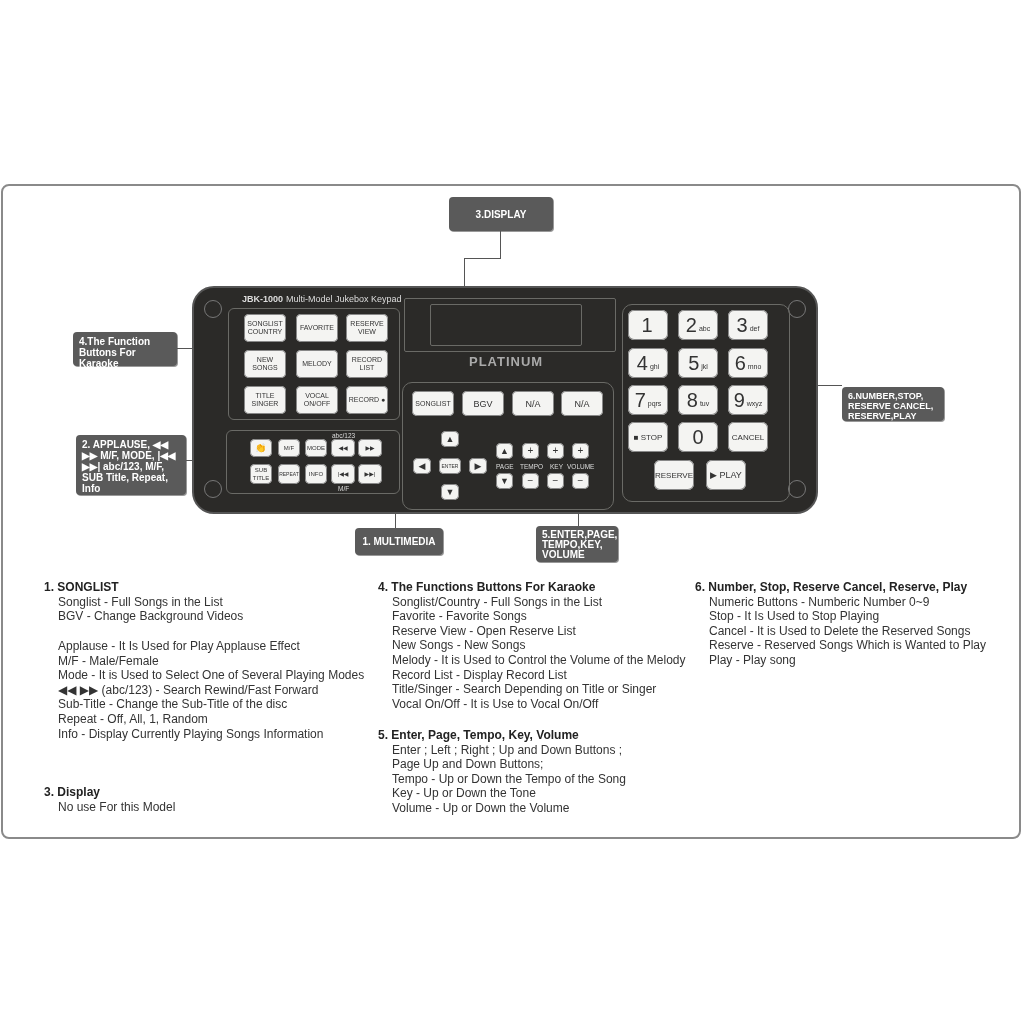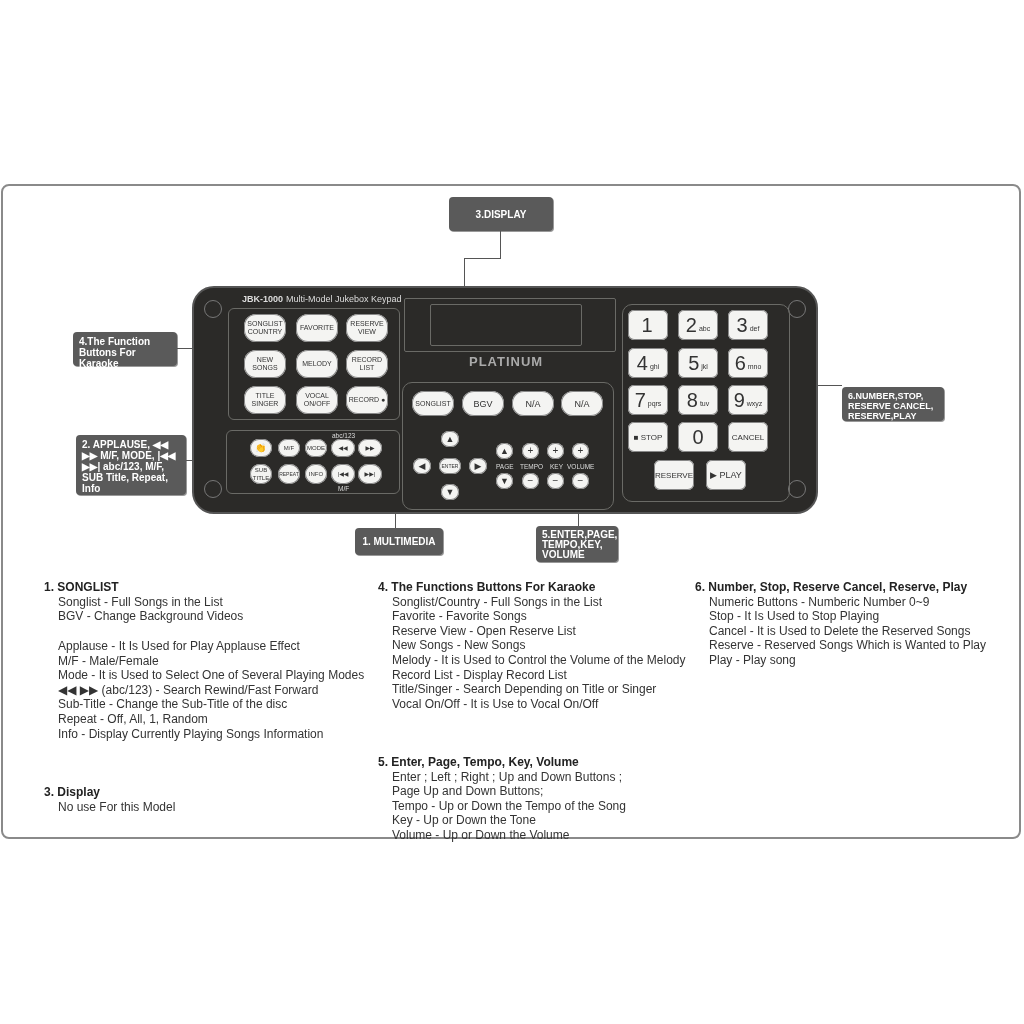--- a/index.html
+++ b/index.html
@@ -5,21 +5,21 @@
   html, body { margin:0; padding:0; }
   body { width:1024px; height:1024px; background:#ffffff; position:relative; overflow:hidden; font-family:"Liberation Sans", sans-serif; }
   .card { position:absolute; left:1px; top:184px; width:1020px; height:655px; border:2px solid #8a8a8a; border-radius:8px; background:#fff; box-sizing:border-box; }
   .callout { position:absolute; background:#5a5a5a; color:#fff; font-weight:bold; font-size:10px; line-height:11px; border-radius:4px; padding:4px 6px; box-sizing:border-box; box-shadow:1px 1px 0 #999; }
   .line { position:absolute; background:#555; }
   .device { position:absolute; left:192px; top:286px; width:626px; height:228px; background:#2b2a28; border-radius:22px; border:2px solid #555; box-sizing:border-box; }
   .screw { position:absolute; width:16px; height:16px; border:1px solid #777; border-radius:50%; }
   .device-title { position:absolute; left:48px; top:6px; color:#ddd; font-size:9px; }
   .device-title b { margin-right:3px; }
   .outline { position:absolute; border:1px solid #6a6a66; border-radius:6px; }
-  .btn { position:absolute; background:#f4f4f2; color:#333; border-radius:12px; font-size:7px; text-align:center; display:flex; align-items:center; justify-content:center; line-height:8px; box-shadow:0 0 0 1px #888 inset; }
+  .btn { position:absolute; background:#f4f4f2; color:#333; border-radius:5px; font-size:7px; text-align:center; display:flex; align-items:center; justify-content:center; line-height:8px; box-shadow:0 0 0 1px #888 inset; }
   .btn.small { font-size:6px; }
   .key { position:absolute; width:40px; height:30px; background:#f4f4f2; border-radius:6px; color:#333; display:flex; align-items:center; justify-content:center; box-shadow:0 0 0 1px #888 inset; }
   .key .n { font-size:20px; }
   .key .l { font-size:7px; margin-left:2px; margin-top:6px; }
   .lbl { position:absolute; color:#ddd; font-size:6.5px; }
   .brand { position:absolute; left:275px; top:66px; color:#aaa; font-size:13px; letter-spacing:1px; font-weight:bold; }
   .section { position:absolute; font-size:12px; line-height:14.6px; color:#333; }
   .section h3 { margin:0; font-size:12px; font-weight:bold; color:#222; }
   .section .item { padding-left:14px; white-space:nowrap; }
 </style>
@@ -177,21 +177,21 @@
   <h3>4. The Functions Buttons For Karaoke</h3>
   <div class="item">Songlist/Country - Full Songs in the List</div>
   <div class="item">Favorite - Favorite Songs</div>
   <div class="item">Reserve View - Open Reserve List</div>
   <div class="item">New Songs -  New Songs</div>
   <div class="item">Melody - It is Used to Control the Volume of the Melody</div>
   <div class="item">Record List - Display Record List</div>
   <div class="item">Title/Singer - Search Depending on Title or Singer</div>
   <div class="item">Vocal On/Off - It is Use to Vocal On/Off</div>
 </div>
-<div class="section" style="left:378px;top:755px;">
+<div class="section" style="left:378px;top:728px;">
   <h3>5. Enter, Page, Tempo, Key, Volume</h3>
   <div class="item">Enter ; Left ; Right ; Up and Down Buttons ;</div>
   <div class="item">Page Up and Down Buttons;</div>
   <div class="item">Tempo - Up or Down the Tempo of the Song</div>
   <div class="item">Key - Up or Down the Tone</div>
   <div class="item">Volume - Up or Down the Volume</div>
 </div>
 <div class="section" style="left:695px;top:580px;">
   <h3>6. Number, Stop, Reserve Cancel, Reserve, Play</h3>
   <div class="item">Numeric Buttons - Numberic Number 0~9</div>

